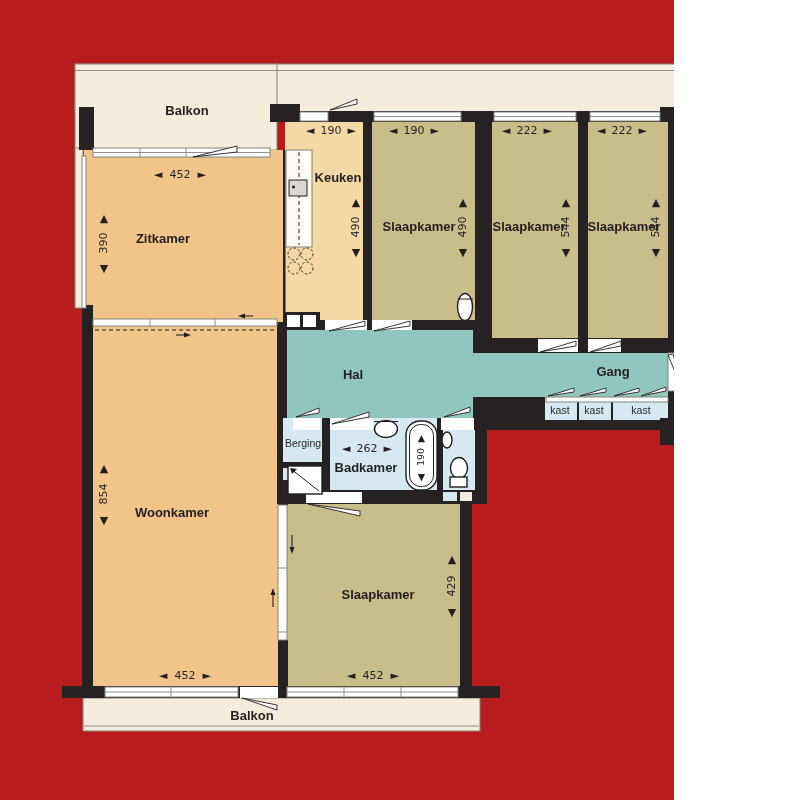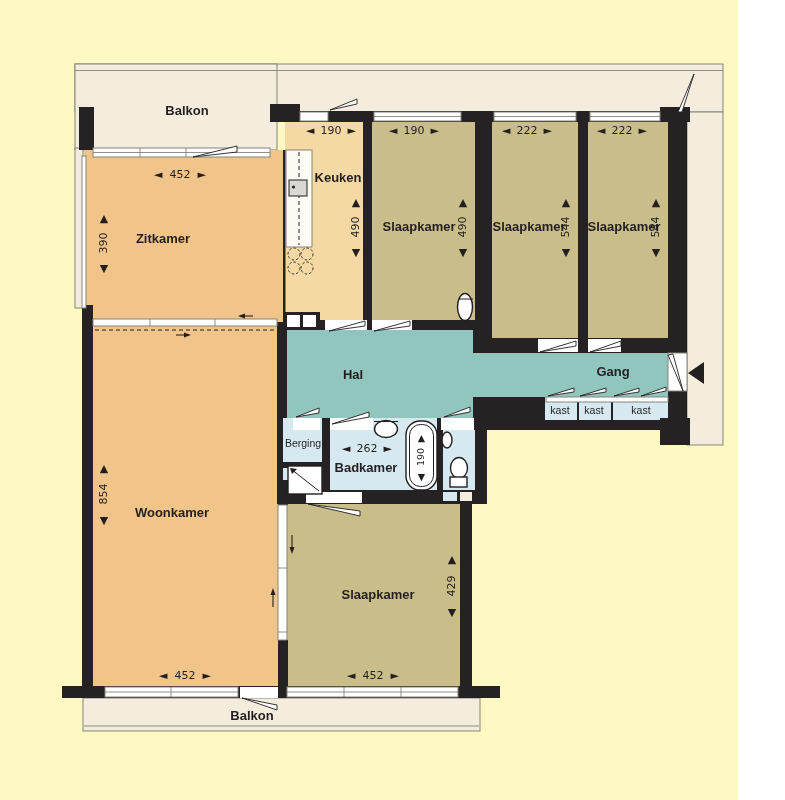--- a/index.html
+++ b/index.html
@@ -1,16 +1,16 @@
 <!DOCTYPE html>
 <html style="--c-wall: #262123; --c-living: #f1c489; --c-kitchen: #f4d9a5; --c-bedroom: #c9bd8a; --c-hall: #90c6be; --c-bath: #d6e8f0; --c-balcony: #f4ecdc; --c-line: #84857c; --c-ink: #231f20;"><head>
 <meta charset="utf-8">
 <style>
   html,body{margin:0;padding:0;background:#fff;}
-  .stage{position:relative;width:738px;height:800px;background:#fef9c3;overflow:hidden;}
+  .stage{position:relative;width:674px;height:800px;background:#b91c1c;overflow:hidden;}
   svg{display:block;}
   .balcony{fill:var(--c-balcony);stroke:var(--c-line);stroke-width:1;}
   .room-living{fill:var(--c-living);}
   .room-kitchen{fill:var(--c-kitchen);}
   .room-bedroom{fill:var(--c-bedroom);}
   .room-hall{fill:var(--c-hall);}
   .room-bath{fill:var(--c-bath);}
   .wall{fill:var(--c-wall);}
   .win{fill:#ffffff;stroke:var(--c-line);stroke-width:1;}
   .winline{stroke:var(--c-line);stroke-width:0.9;fill:none;}

